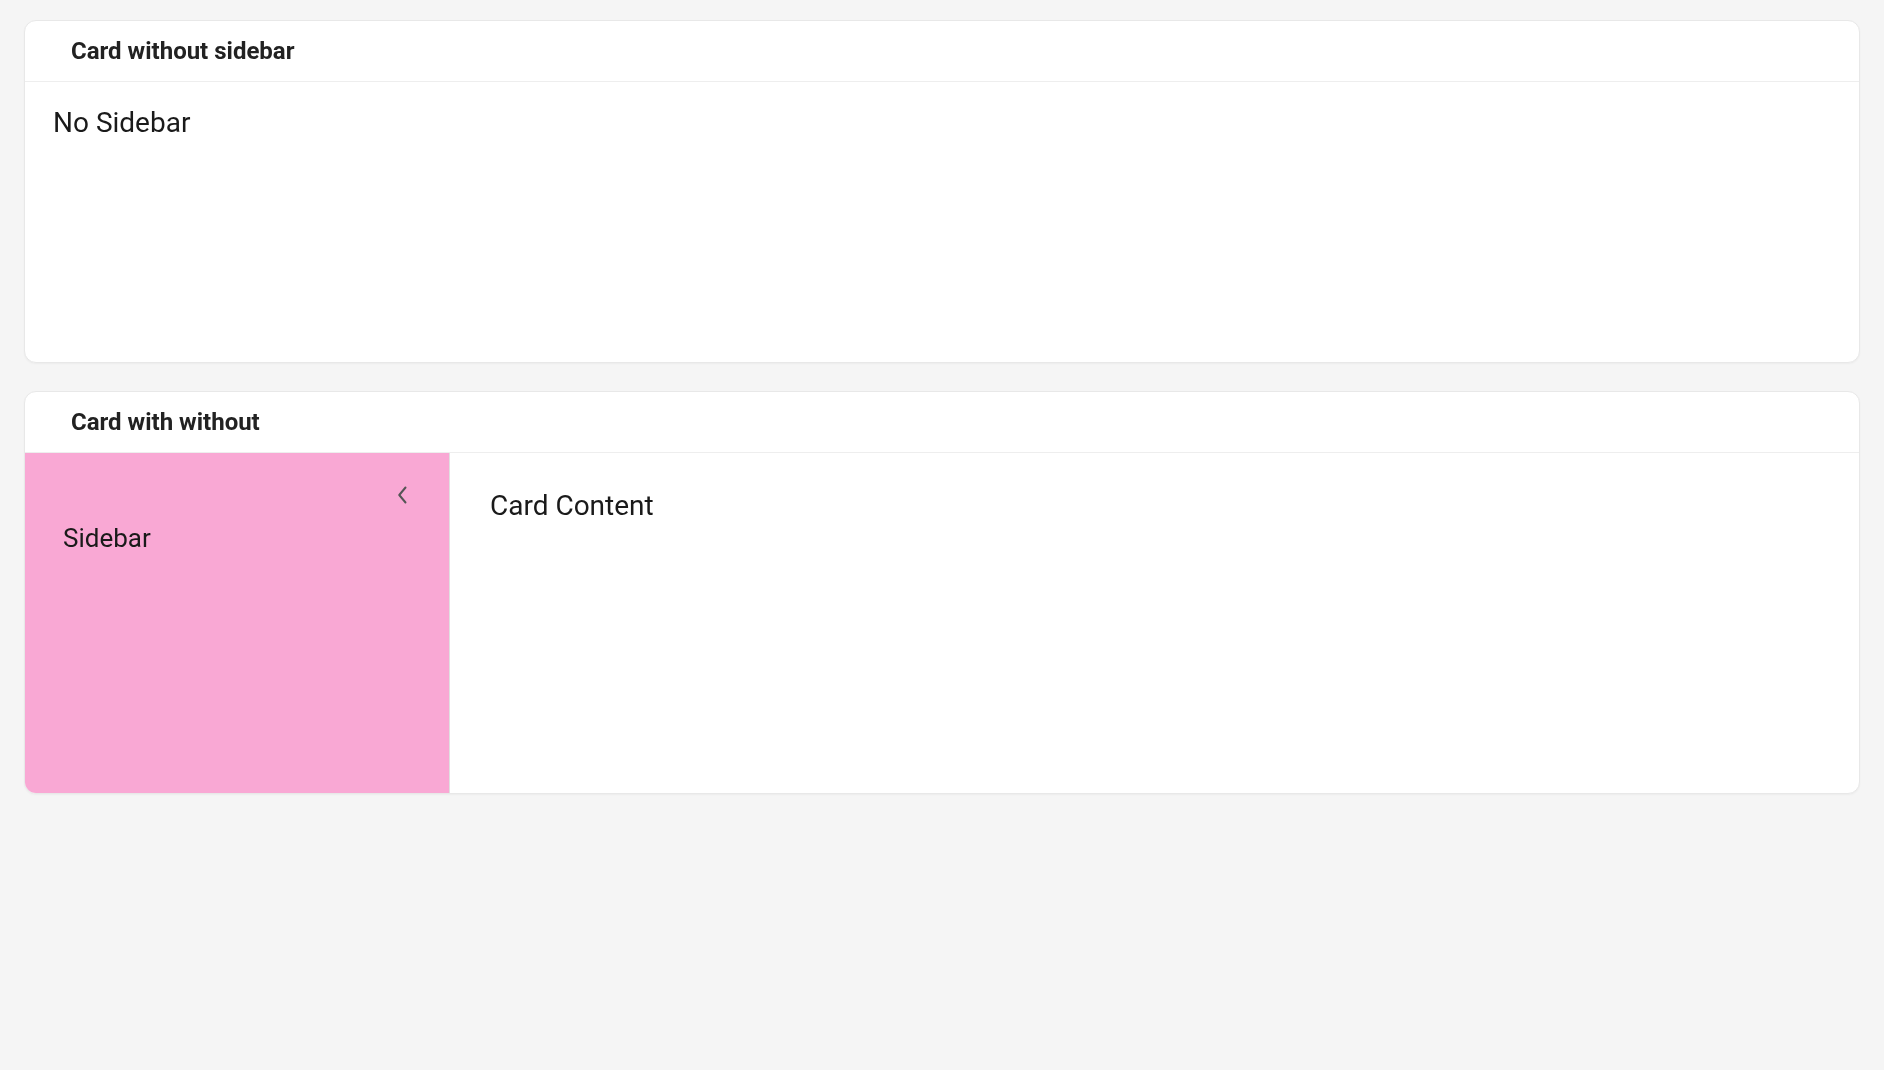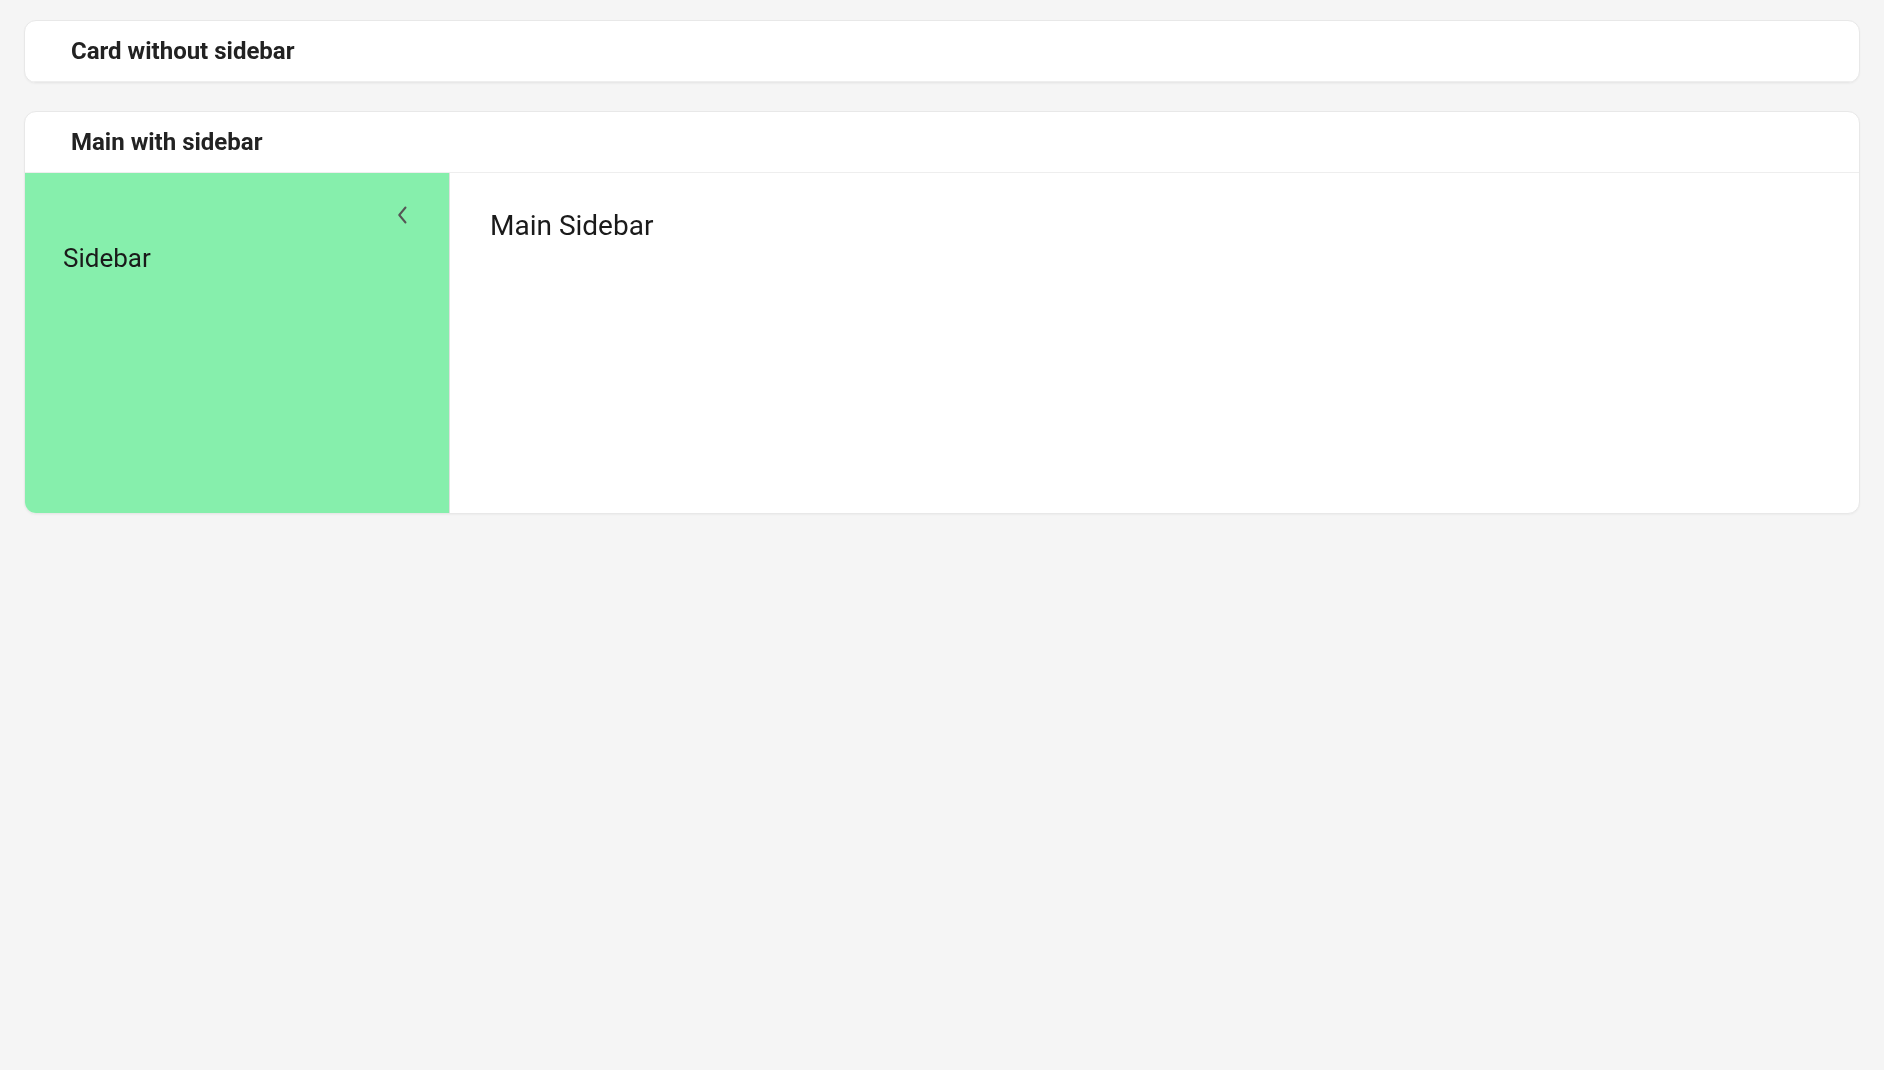--- a/index.html
+++ b/index.html
@@ -36,21 +36,21 @@
       font-weight: 400;
       color: #1a1a1a;
     }
     .card-body-split {
       display: flex;
       min-height: 340px;
     }
     .sidebar-panel {
       position: relative;
       width: 425px;
-      background: #86efac;
+      background: #f9a8d4;
       border-right: 1px solid #e0e0e0;
       padding: 70px 38px 24px 38px;
     }
     .sidebar-content {
       font-size: 26px;
       font-weight: 400;
       color: #1a1a1a;
     }
     .collapse-btn {
       position: absolute;
@@ -78,34 +78,37 @@
       color: #1a1a1a;
     }
   </style>
 </head>
 <body>
 
 <div class="card">
   <div class="card-header">
     <div class="card-header-title">Card without sidebar</div>
   </div>
+  <div class="card-body-simple">
+    <div class="content-text">No Sidebar</div>
+  </div>
 </div>
 
 <div class="card">
   <div class="card-header">
-    <div class="card-header-title">Main with sidebar</div>
+    <div class="card-header-title">Card with without</div>
   </div>
   <div class="card-body-split">
     <aside class="sidebar-panel">
       <button class="collapse-btn" aria-label="Collapse sidebar">
         <span>
           <svg width="16" height="20" viewBox="0 0 10 16" fill="none" stroke="currentColor" stroke-width="1.6" stroke-linecap="round" stroke-linejoin="round">
             <polyline points="7,2 2,8 7,14"></polyline>
           </svg>
         </span>
       </button>
       <div class="sidebar-content">Sidebar</div>
     </aside>
     <div class="main-panel">
-      <div class="main-content">Main Sidebar</div>
+      <div class="main-content">Card Content</div>
     </div>
   </div>
 </div>
 
 </body></html>

